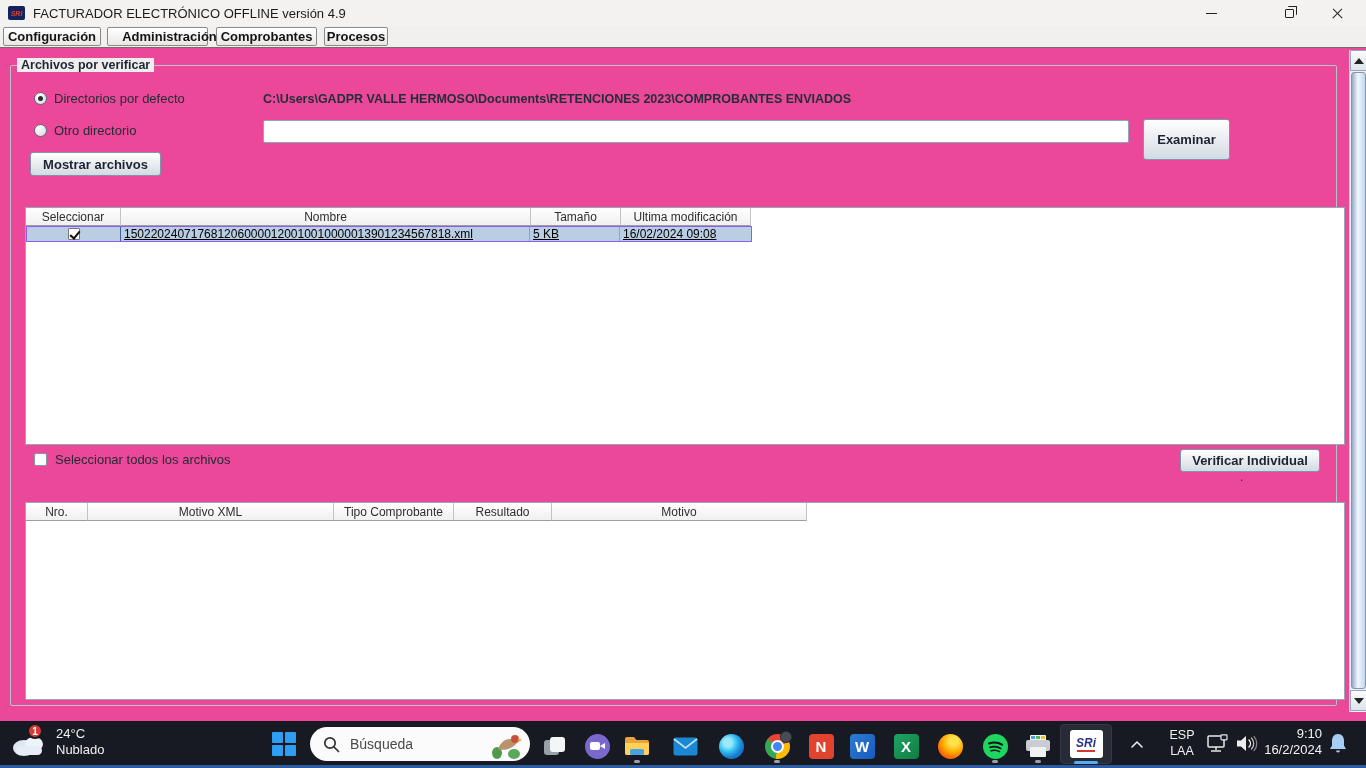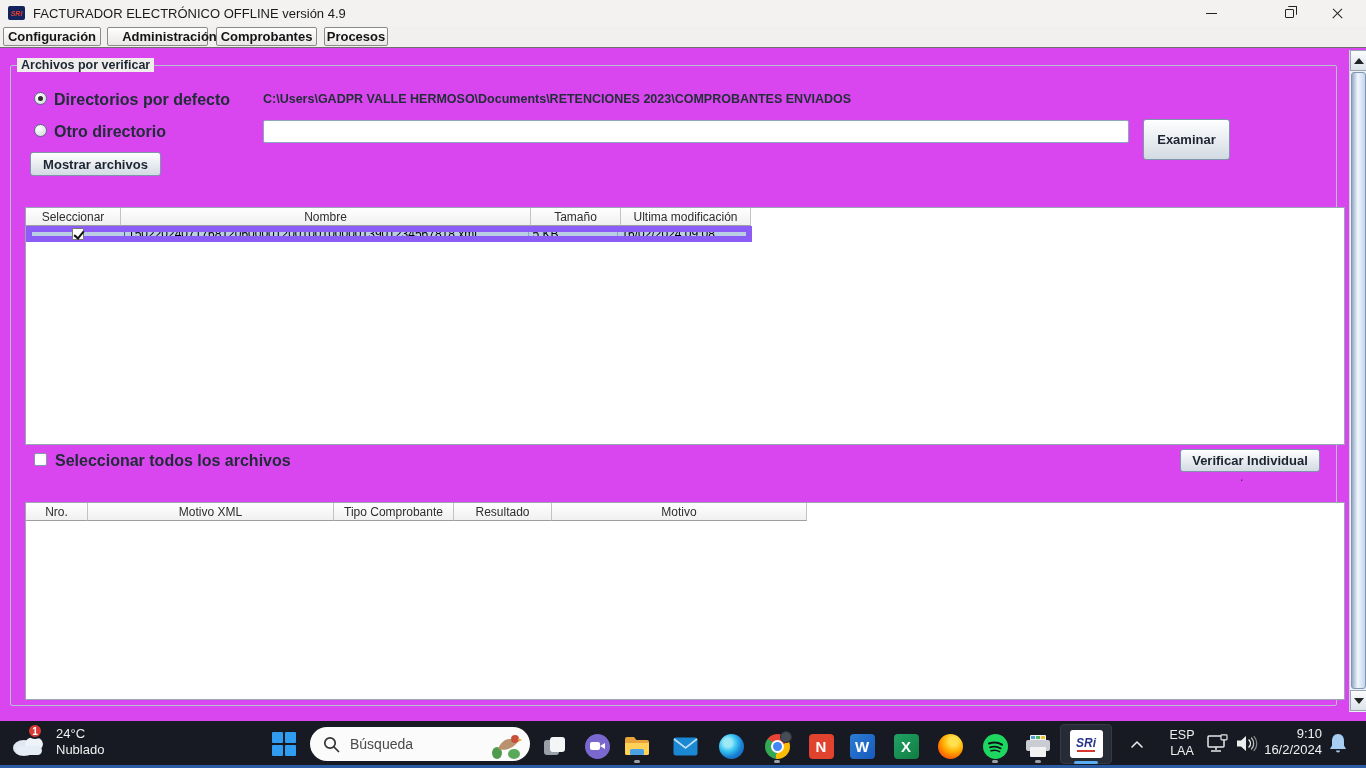--- a/index.html
+++ b/index.html
@@ -1,18 +1,18 @@
 <!DOCTYPE html>
 <html><head>
 <meta charset="utf-8">
 <style>
   * { margin:0; padding:0; box-sizing:border-box; }
   html,body { width:1366px; height:768px; overflow:hidden; font-family:"Liberation Sans",sans-serif; }
   .abs { position:absolute; }
-  .screen { position:relative; width:1366px; height:768px; background:#d946ef; }
+  .screen { position:relative; width:1366px; height:768px; background:#ec4899; }
 
   
   .titlebar { left:0; top:0; width:1366px; height:26px; background:#f3f2f1; display:flex; align-items:center; }
   .app-icon { width:17px; height:14px; margin-left:8px; background:#13235c; border-radius:2px;
               color:#e8412f; font-size:7px; font-weight:bold; font-style:italic;
               display:flex; align-items:center; justify-content:center; }
   .win-title { margin-left:8px; font-size:13px; color:#1b1b1b; }
   .winctl { top:0; height:26px; width:40px; display:flex; align-items:center; justify-content:center; }
   .glyph-min { width:11px; height:1px; background:#222; }
   .glyph-restore { position:relative; width:9px; height:9px; border:1px solid #222; border-radius:1px; background:#f3f2f1; }
@@ -31,36 +31,36 @@
   
   .groupbox { left:10px; top:65px; width:1327px; height:641px; border:1px solid #b7c1ce; border-radius:2px; }
   .legend { position:absolute; left:6px; top:-8px; background:#efeeed; padding:0 4px;
             font-size:12.5px; font-weight:bold; color:#1d2733; }
 
   
   .radio { position:absolute; width:13px; height:13px; border-radius:50%;
            border:1px solid #5d6d80; background:radial-gradient(circle at 35% 30%, #ffffff, #cfd6de); }
   .radio.checked::after { content:""; position:absolute; left:3px; top:3px; width:5px; height:5px;
            border-radius:50%; background:#2d2d2d; }
-  .blabel { position:absolute; font-size:16px; font-weight:bold; color:#212c38; }
+  .blabel { position:absolute; font-size:13px; font-weight:normal; color:#212c38; }
   .path-text { position:absolute; font-size:12.5px; font-weight:bold; color:#242e3a; }
 
   .dir-input { position:absolute; left:263px; top:120px; width:866px; height:23px;
                background:#ffffff; border:1px solid #8fa4bd; border-radius:2px; font-size:12px; padding:0 4px; }
 
   .nbtn { position:absolute; background:linear-gradient(#fefefe,#e7ebf0 55%,#d3dae2);
           border:1px solid #7f94ad; border-radius:3px; box-shadow:inset 0 1px 0 #ffffff;
           font-size:13px; font-weight:bold; color:#1c2430; display:flex; align-items:center; justify-content:center; cursor:default; }
 
   
   .jtable { position:absolute; background:#ffffff; border:1px solid #9aa6b4; }
   .thead { display:flex; height:18px; }
   .thcell { background:linear-gradient(#ffffff,#f0f0f0); border-right:1px solid #c3c3c3; border-bottom:1px solid #9e9e9e;
             font-size:12px; color:#2e2e2e; display:flex; align-items:center; justify-content:center; }
-  .trow { display:flex; height:16px; background:#b9cee3; border:6px solid #8b5cf6;text-decoration:underline; }
+  .trow { display:flex; height:16px; background:#b9cee3; border:1px solid #8b5cf6;text-decoration:underline; }
   .tcell { font-size:12px; color:#000; display:flex; align-items:center; padding-left:3px;
            border-right:1px solid #8aa7c6; overflow:hidden; white-space:nowrap; }
   .cellcheck { display:flex; align-items:center; justify-content:center; border-right:1px solid #44618f; }
 
   .cbx { position:relative; width:12px; height:12px; background:#ffffff; border:1px solid #787878; border-radius:1px; }
   .cbx.checked::after { content:""; position:absolute; left:3px; top:0px; width:4px; height:8px;
         border:solid #111; border-width:0 2px 2px 0; transform:rotate(40deg); }
   .cbx-big { position:absolute; width:13px; height:13px; background:#fdfdfd; border:1px solid #8796a8; border-radius:2px; }
 
   .step-label { position:absolute; font-size:12.5px; font-weight:bold; color:#1d2733; }

